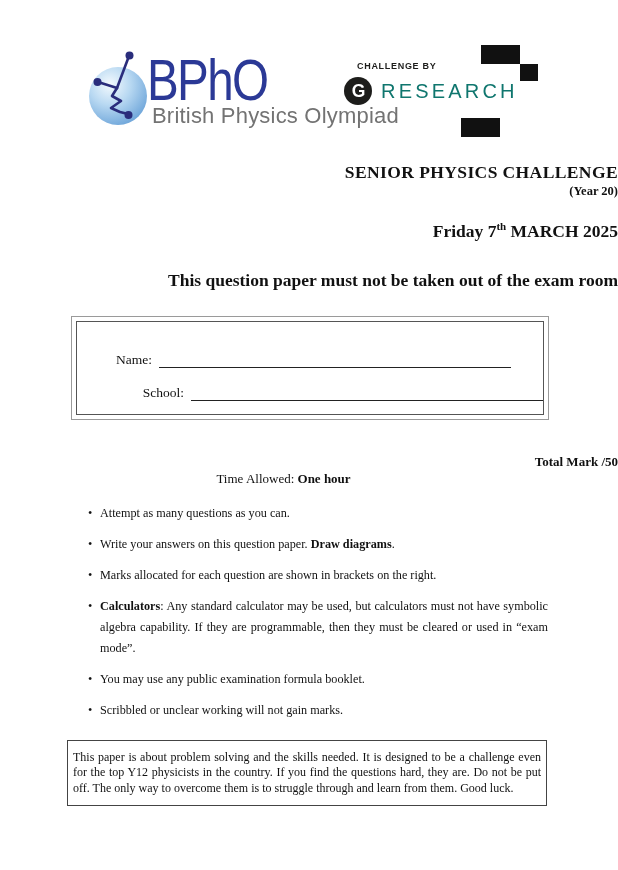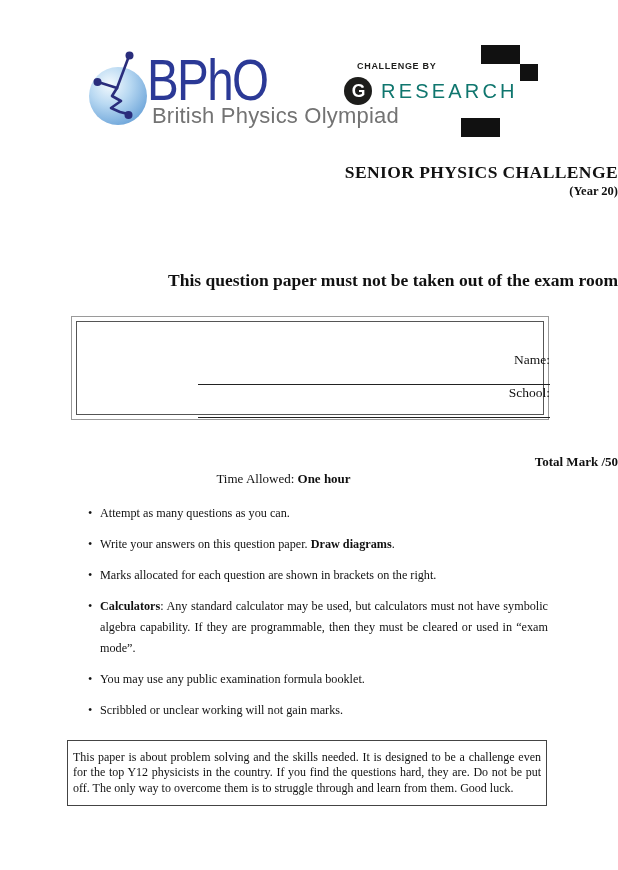--- a/index.html
+++ b/index.html
@@ -45,23 +45,23 @@
   .date    { top:220px; font-size:17.5px; }
   .date sup { font-size:11px; }
   .warning { top:270px; font-size:17.5px; }
 
   
   .entry-box-outer {
     position:absolute; left:71px; top:316px; width:476px; height:102px;
     border:1px solid #9a9a9a;
   }
   .entry-box-inner { position:absolute; left:4px; top:4px; right:4px; bottom:4px; border:1px solid #555; }
-  .entry-row { position:absolute; left:7px; width:100%; display:flex; align-items:flex-end;flex-direction:column; }
+  .entry-row { position:absolute; left:0; width:100%; display:flex; align-items:flex-end; }
   .entry-row.name   { top:29px; }
-  .entry-row.school { top:62px; }
+  .entry-row.school { top:62px;justify-content:flex-end; }
   .entry-label { width:75px; text-align:right; font-size:13.5px; line-height:17px; }
   .fill-line { margin-left:7px; width:352px; height:16px; border-bottom:1.3px solid #222; }
 
   
   .total-mark { top:454px; font-size:13px; }
   .time-line  { position:absolute; left:0; top:471px; width:567px; text-align:center; font-size:13px; }
   .time-line .bold { font-weight:bold; }
 
   
   .instructions { position:absolute; left:100px; top:503px; width:448px; margin:0; padding:0; }
@@ -116,20 +116,21 @@
       <text x="16.5" y="23" text-anchor="middle" font-family="Liberation Sans, sans-serif" font-size="20" font-weight="bold" fill="#ffffff">G</text>
     </svg>
   </div>
   <div class="g-brand">RESEARCH</div>
   <div class="blk blk1"></div>
   <div class="blk blk2"></div>
   <div class="blk blk3"></div>
 
   <div class="cline title">SENIOR PHYSICS CHALLENGE</div>
   <div class="cline year">(Year 20)</div>
+  <div class="cline date"><span>Friday 7</span><sup>th</sup><span> MARCH 2025</span></div>
   <div class="cline warning">This question paper must not be taken out of the exam room</div>
 
   <div class="entry-box-outer">
     <div class="entry-box-inner">
       <div class="entry-row name">
         <div class="entry-label">Name:</div>
         <div class="fill-line"></div>
       </div>
       <div class="entry-row school">
         <div class="entry-label">School:</div>

